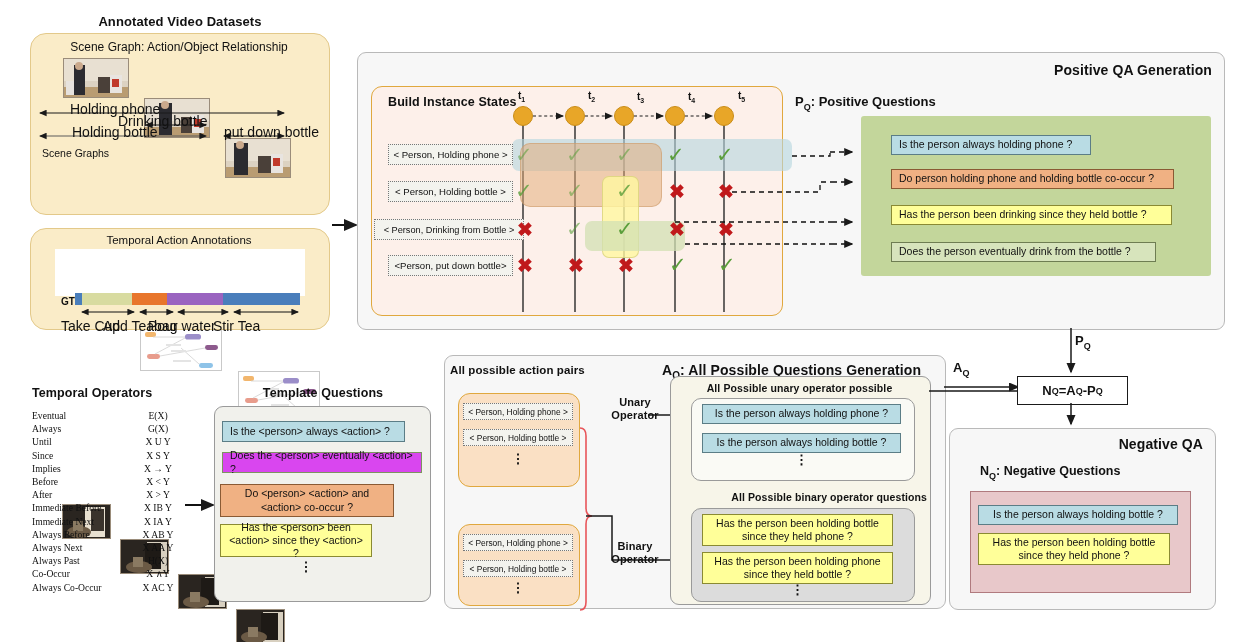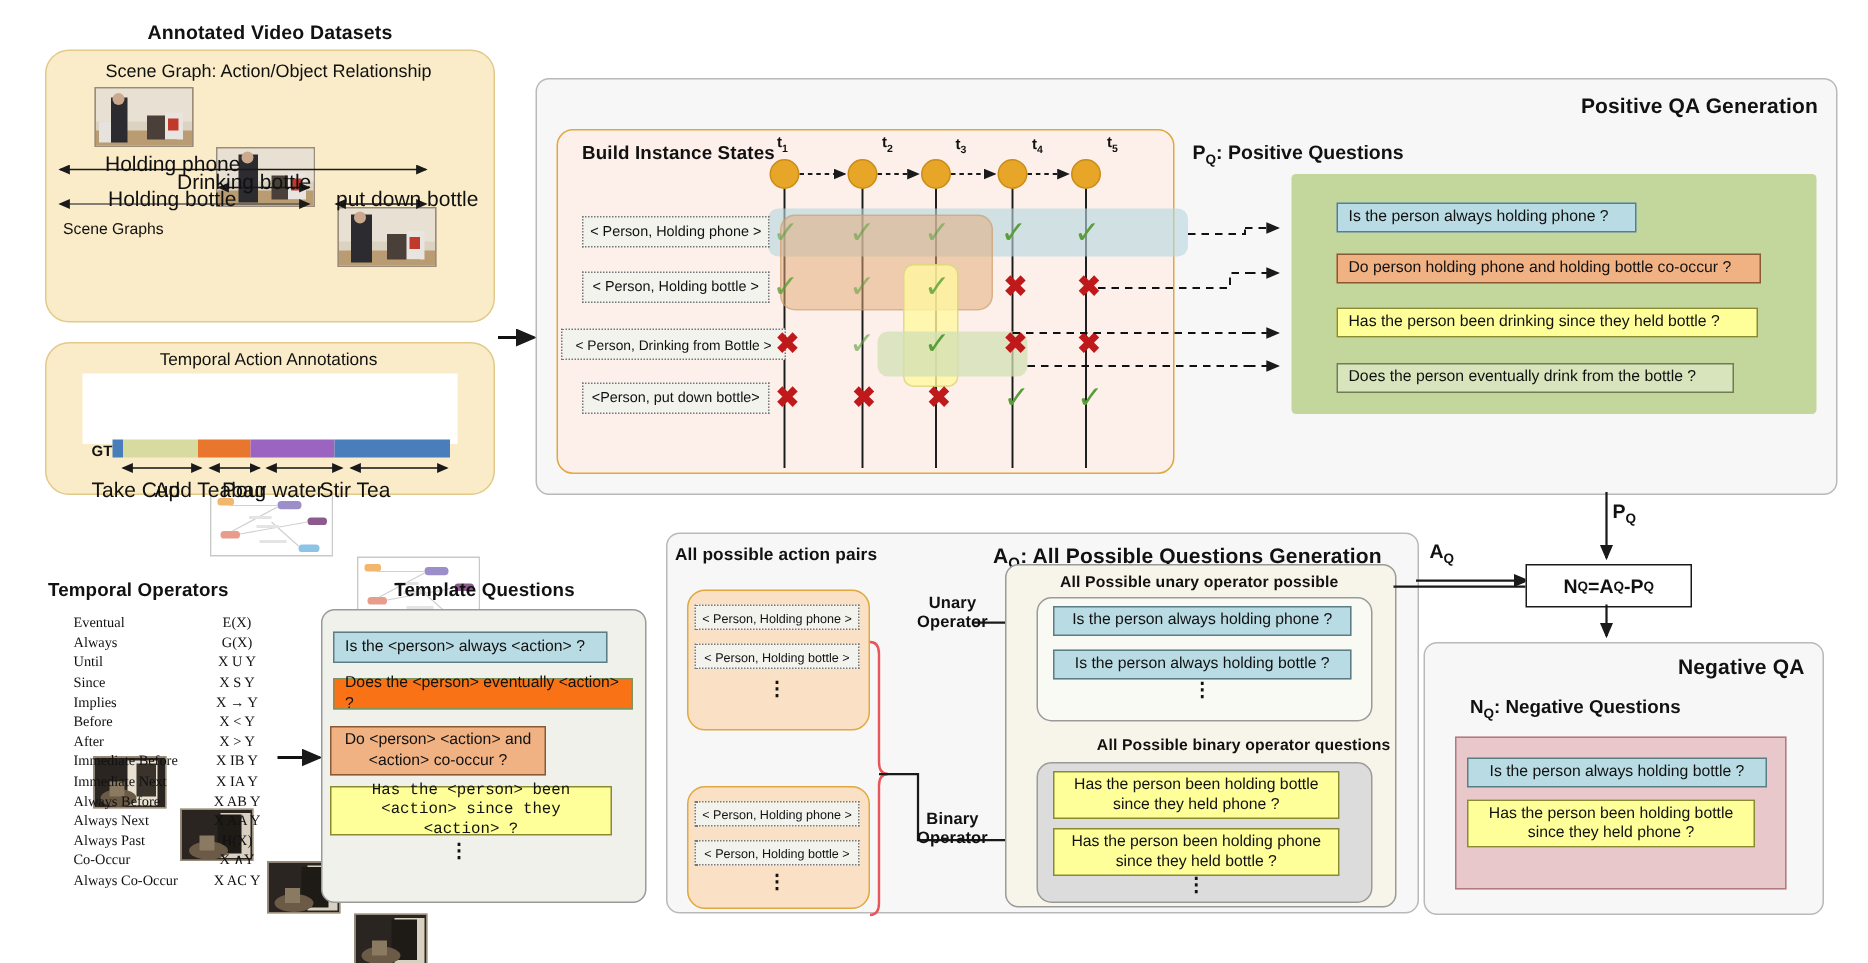--- a/index.html
+++ b/index.html
@@ -12,21 +12,21 @@
   .peach-card{background:#fdf0ea;border:1.5px solid #e0a83e;border-radius:11px;}
   .qbox{border:1px solid #6b6b6b;font-size:10.5px;line-height:1.25;
         padding:4px 7px;box-sizing:border-box;display:flex;align-items:center;}
   .qbox.center{justify-content:center;text-align:center;}
   .slot{border:1px dotted #777;background:#f3f3ee;font-size:9.6px;
         padding:3px 5px;box-sizing:border-box;display:flex;align-items:center;
         justify-content:center;white-space:nowrap;}
   .thumb{background:#c8b9a6;border:1px solid #9a8c7a;box-sizing:border-box;overflow:hidden;position:relative;}
   .sg{background:#fff;border:1px solid #c9c9c9;box-sizing:border-box;position:relative;overflow:hidden;}
   .lbl{font-size:14px;white-space:nowrap;}
-  .opname{font-family:"Liberation Serif", serif;font-size:9.6px;line-height:13.2px;white-space:nowrap;margin-left:17px;}
+  .opname{font-family:"Liberation Serif", serif;font-size:9.6px;line-height:13.2px;white-space:nowrap;}
   .opsym{font-family:"Liberation Serif", serif;font-size:9.6px;line-height:13.2px;white-space:nowrap;text-align:center;}
   .vdots{font-size:13px;line-height:8px;letter-spacing:0;text-align:center;font-weight:bold;}
   .chk{color:#5a9e3a;font-size:21px;font-weight:bold;line-height:1;
        font-family:"DejaVu Sans",sans-serif;}
   .xx{color:#c0191b;font-size:19px;font-weight:bold;line-height:1;
       font-family:"Liberation Sans",sans-serif;}
   svg{overflow:visible;}
 </style>
 </head>
 <body>
@@ -342,23 +342,23 @@
   <div class="opsym">X AC Y</div>
 </div>
 
 <svg class="abs" style="left:185px;top:498px;" width="36" height="14">
   <line x1="0" y1="7" x2="28" y2="7" stroke="#111" stroke-width="2" marker-end="url(#ar)"></line>
 </svg>
 
 <div class="abs ttl" style="left:228px;top:386px;width:190px;text-align:center;font-size:12.5px;">Template Questions</div>
 <div class="abs" style="left:214px;top:406px;width:215px;height:194px;background:#f1f1ec;border:1px solid #9a9a9a;border-radius:9px;"></div>
 <div class="abs qbox" style="left:222px;top:421px;width:183px;height:21px;background:#b9dce4;border-color:#5b7d86;">Is the &lt;person&gt; always &lt;action&gt; ?</div>
-<div class="abs qbox" style="left:222px;top:452px;width:200px;height:21px;background:#f97316;border-color:#7d9460;">Does the &lt;person&gt; eventually &lt;action&gt; ?</div>
-<div class="abs qbox center" style="left:220px;top:484px;width:144px;height:33px;background:#f0b183;border-color:#8a5a34;">Do &lt;person&gt; &lt;action&gt; and &lt;action&gt; co-occur ?</div>
-<div class="abs qbox center" style="left:220px;top:524px;width:188px;height:33px;background:#ffff99;border-color:#8a8a33;font-family:Liberation Mono, monospace;">Has the &lt;person&gt; been &lt;action&gt; since they &lt;action&gt; ?</div>
+<div class="abs qbox" style="left:222px;top:452px;width:200px;height:21px;background:#d946ef;border-color:#7d9460;">Does the &lt;person&gt; eventually &lt;action&gt; ?</div>
+<div class="abs qbox center" style="left:220px;top:484px;width:174px;height:33px;background:#f0b183;border-color:#8a5a34;">Do &lt;person&gt; &lt;action&gt; and &lt;action&gt; co-occur ?</div>
+<div class="abs qbox center" style="left:220px;top:524px;width:152px;height:33px;background:#ffff99;border-color:#8a8a33;">Has the &lt;person&gt; been &lt;action&gt; since they &lt;action&gt; ?</div>
 <div class="abs vdots" style="left:220px;top:563px;width:172px;">⋮</div>
 
 <div class="abs panel-outer" style="left:444px;top:355px;width:500px;height:252px;"></div>
 <div class="abs ttl" style="left:630px;top:362px;font-size:14px;margin-left:32px;">
   <span>A</span><sub style="font-size:10px">Q</sub><span>: </span><span>All Possible Questions Generation</span>
 </div>
 <div class="abs ttl" style="left:450px;top:364px;font-size:11.5px;">All possible action pairs</div>
 
 <div class="abs" style="left:458px;top:393px;width:120px;height:92px;background:#fae0c4;border:1.4px solid #e0a83e;border-radius:12px;"></div>
 <div class="abs slot" style="left:463px;top:403px;width:110px;height:17px;font-size:8.4px;">&lt; Person, Holding phone &gt;</div>

